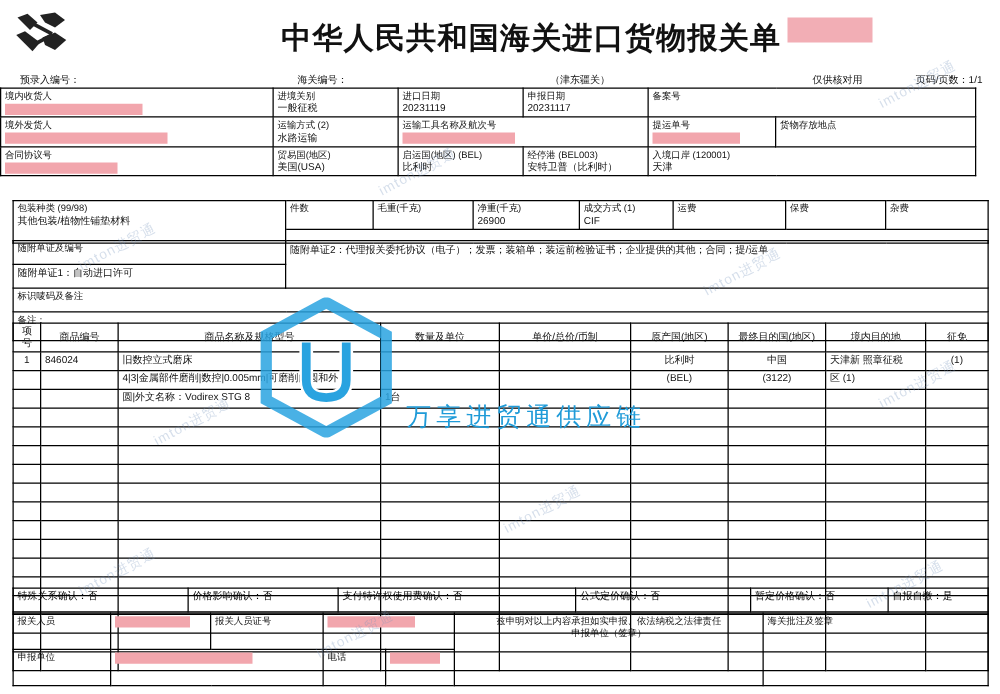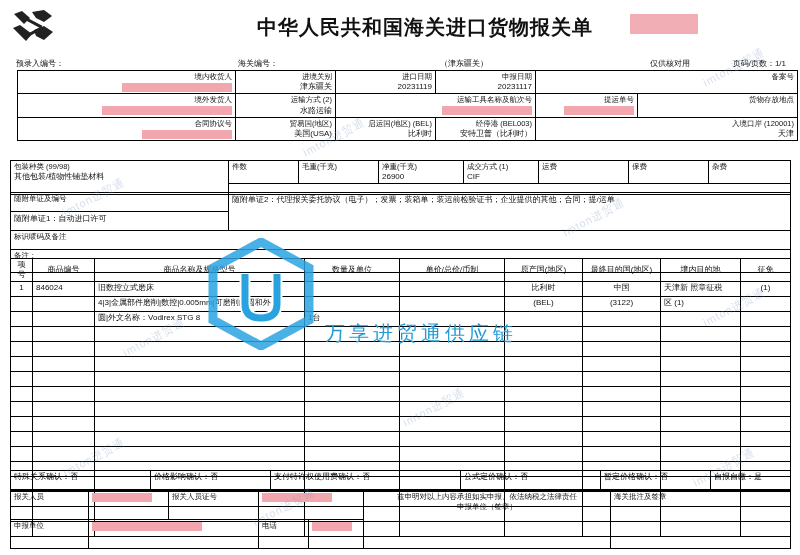--- a/index.html
+++ b/index.html
@@ -33,21 +33,21 @@
     position: absolute;
     left: 10px; top: 8px;
     width: 46px; height: 40px;
   }
   .doc-title {
     position: absolute;
     left: 225px; top: 14px;
     width: 400px;
     text-align: center;
     font-family: "DejaVu Serif", serif;
-    font-size: 20px;
+    font-size: 24px;
     font-weight: bold;
     letter-spacing: 1px;
     white-space: nowrap;
   }
   .title-redaction {
     position: absolute;
     left: 630px; top: 14px;
     width: 68px; height: 20px;
     background: #f0a0a8;
     opacity: .85;
@@ -184,39 +184,39 @@
   </div>
 
   <div class="metaline">
     <span class="m1">预录入编号：</span>
     <span class="m2">海关编号：</span>
     <span class="m3">（津东疆关）</span>
     <span class="m5">仅供核对用</span>
     <span class="m6">页码/页数：1/1</span>
   </div>
 
-  <table class="tbl" style="left:17px; top:70px; width:780px;text-align:right;">
+  <table class="tbl" style="left:0; top:70px; width:780px;">
     <colgroup>
       <col style="width:218px">
       <col style="width:100px">
       <col style="width:100px">
       <col style="width:100px">
       <col style="width:102px">
       <col style="width:160px">
     </colgroup>
     <tbody>
 
       <tr>
         <td>
           <span class="cell-lbl">境内收货人</span>
           <span class="cell-val"><i class="red w110"></i></span>
         </td>
         <td>
           <span class="cell-lbl">进境关别</span>
-          <span class="cell-val">津东疆关</span>
+          <span class="cell-val">一般征税</span>
         </td>
         <td>
           <span class="cell-lbl">进口日期</span>
           <span class="cell-val">20231119</span>
         </td>
         <td>
           <span class="cell-lbl">申报日期</span>
           <span class="cell-val">20231117</span>
         </td>
         <td colspan="2">

